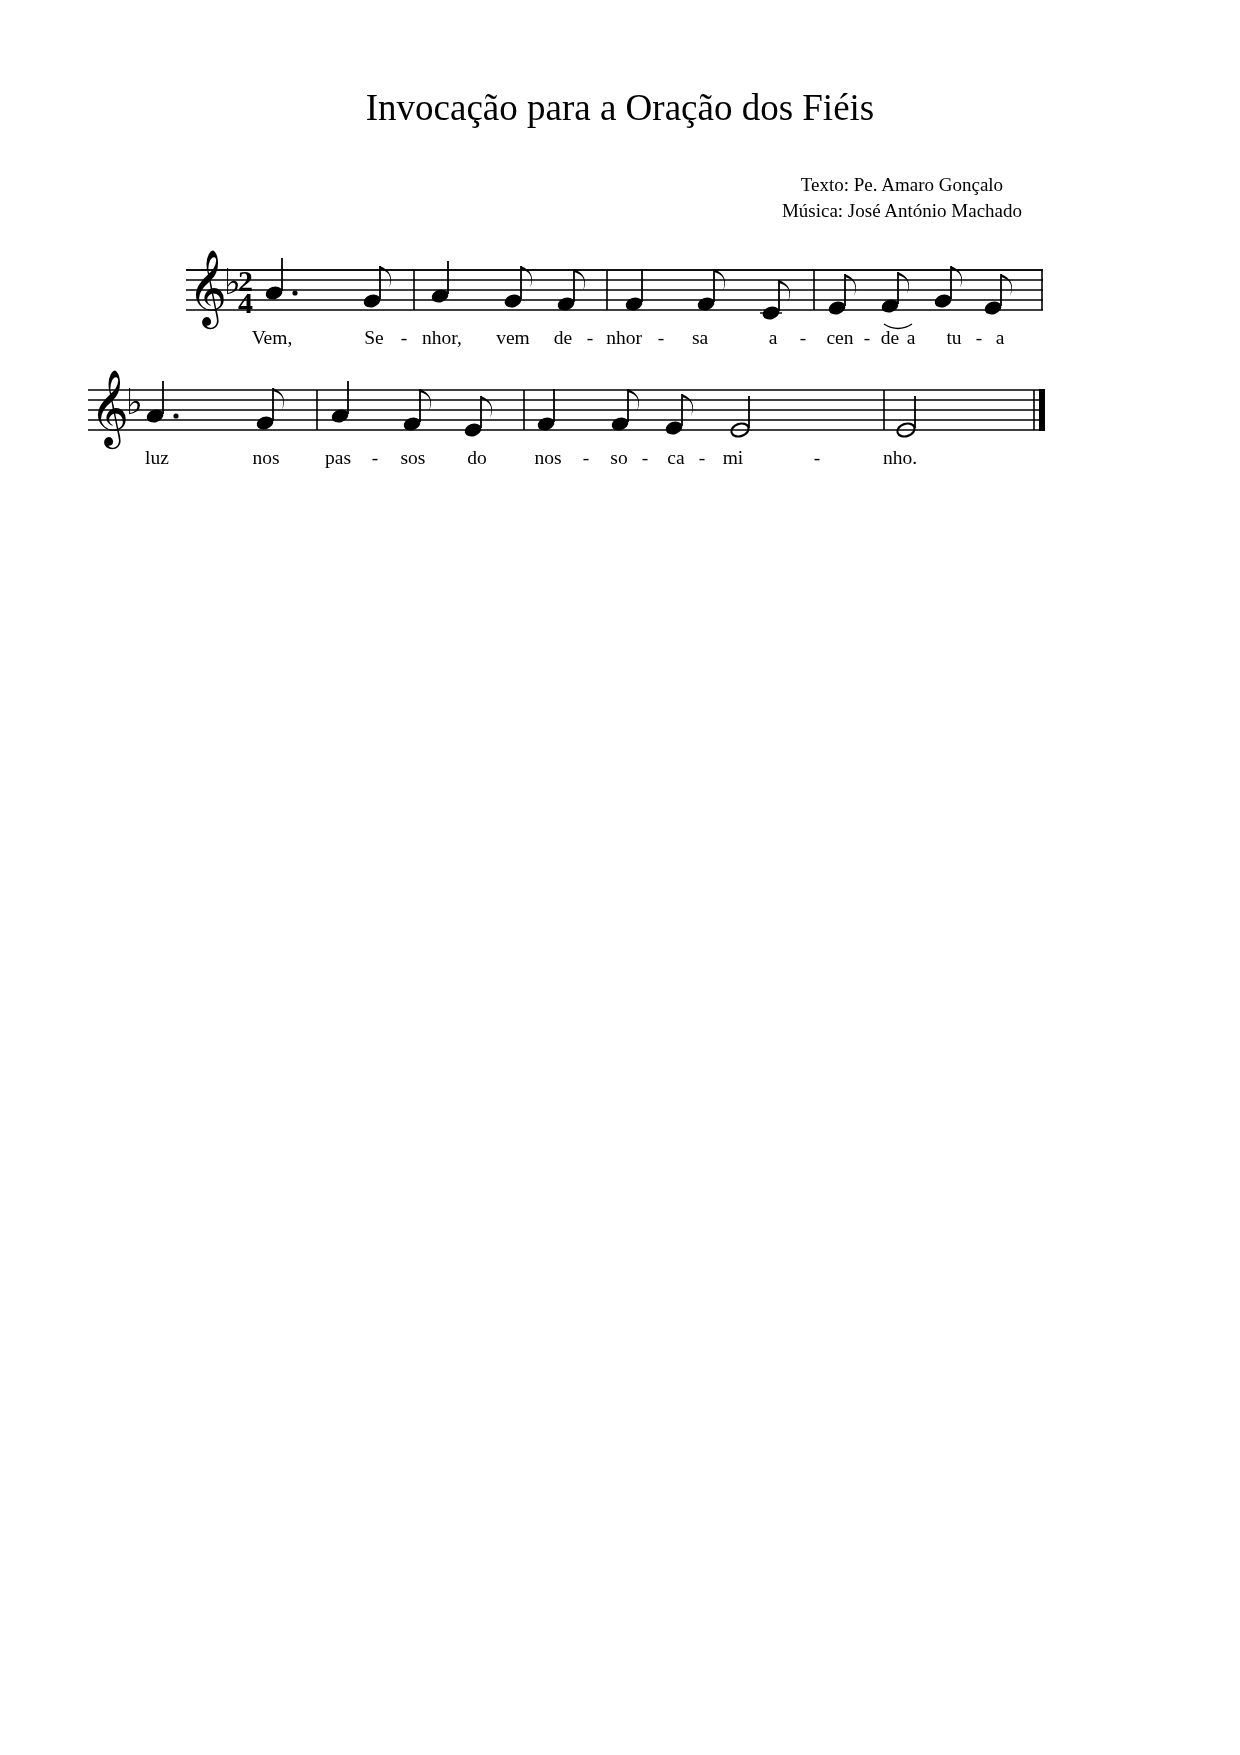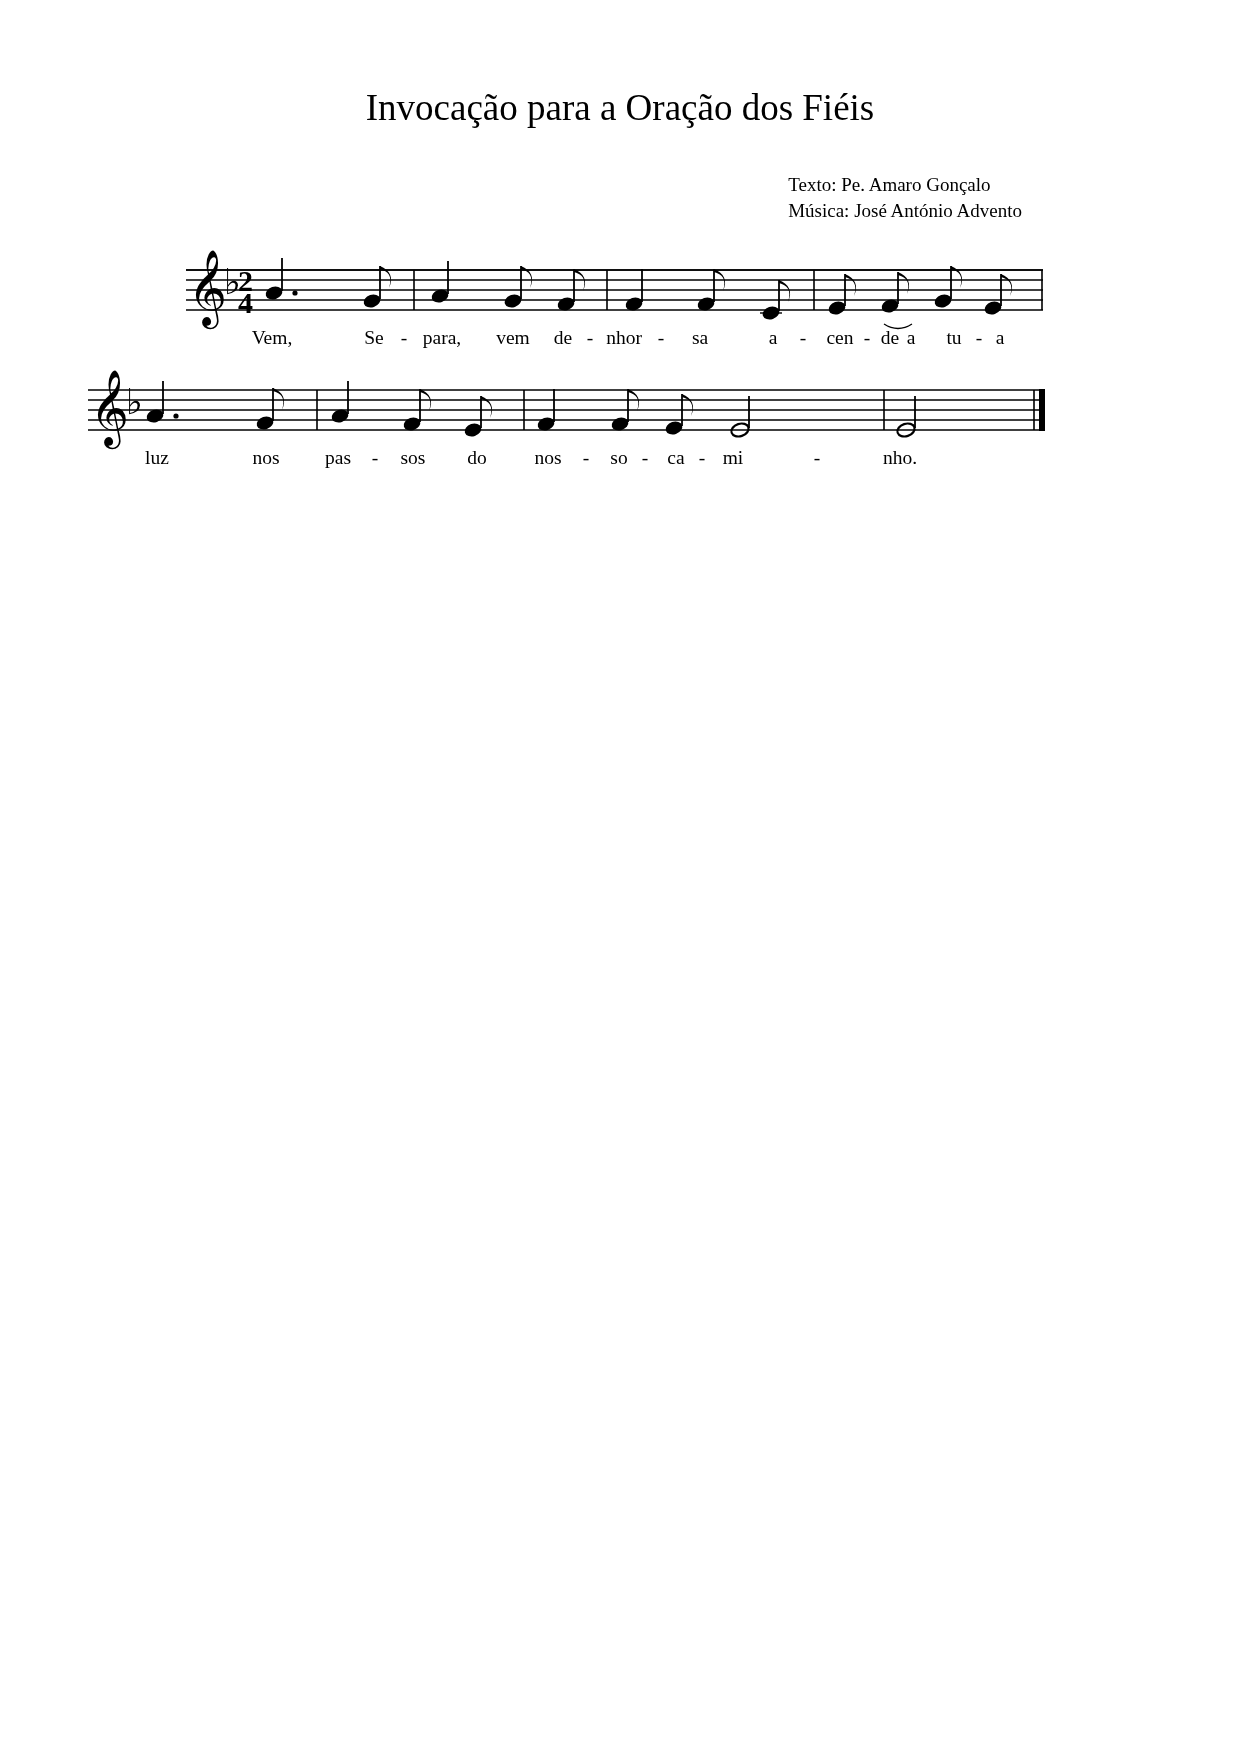--- a/index.html
+++ b/index.html
@@ -38,21 +38,21 @@
     text-align: center;
     font-size: 22px;
     line-height: 26px;
     font-style: italic;
     font-family: "Liberation Serif", serif;
   }
   .credits {
     position: absolute;
     right: 218px;
     top: 172px;
-    text-align: left;
+    text-align: center;
     font-size: 19px;
     line-height: 26px;
   }
   .credits div { white-space: nowrap; }
 
   
   .system {
     position: absolute;
   }
   .sys1 { left: 0px;  top: 240px; width: 1240px; height: 120px; }
@@ -74,21 +74,21 @@
 </style>
 </head>
 <body>
 
 <div class="sheet">
 
   <div class="title">Invocação para a Oração dos Fiéis</div>
 
   <div class="credits">
     <div>Texto: Pe. Amaro Gonçalo</div>
-    <div>Música: José António Advento</div>
+    <div>Música: José António Machado</div>
   </div>
 
   <div class="system sys1">
     <svg class="staff-svg" width="1240" height="120" viewBox="0 0 1240 120">
 
       <g stroke="#000" stroke-width="1.4">
         <line x1="186" y1="260" x2="1043" y2="260" transform="translate(0,-230)"></line>
       </g>
       <g stroke="#000" stroke-width="1.3">
         <line x1="186" y1="30" x2="1043" y2="30"></line>
@@ -180,21 +180,21 @@
       </g>
       <line x1="1042" y1="30" x2="1042" y2="70" stroke="#000" stroke-width="1.6"></line>
 
       <path d="M884 84 q14 9 28 0" stroke="#000" stroke-width="1.3" fill="none"></path>
     </svg>
 
     <div class="lyrics" style="left:0; top:85px; width:1240px;">
       <span class="lyr-syl" style="left:272px">Vem,</span>
       <span class="lyr-syl" style="left:374px">Se</span>
       <span class="lyr-syl" style="left:404px">-</span>
-      <span class="lyr-syl" style="left:442px">para,</span>
+      <span class="lyr-syl" style="left:442px">nhor,</span>
       <span class="lyr-syl" style="left:513px">vem</span>
       <span class="lyr-syl" style="left:563px">de</span>
       <span class="lyr-syl" style="left:590px">-</span>
       <span class="lyr-syl" style="left:624px">nhor</span>
       <span class="lyr-syl" style="left:661px">-</span>
       <span class="lyr-syl" style="left:700px">sa</span>
       <span class="lyr-syl" style="left:773px">a</span>
       <span class="lyr-syl" style="left:803px">-</span>
       <span class="lyr-syl" style="left:840px">cen</span>
       <span class="lyr-syl" style="left:867px">-</span>

